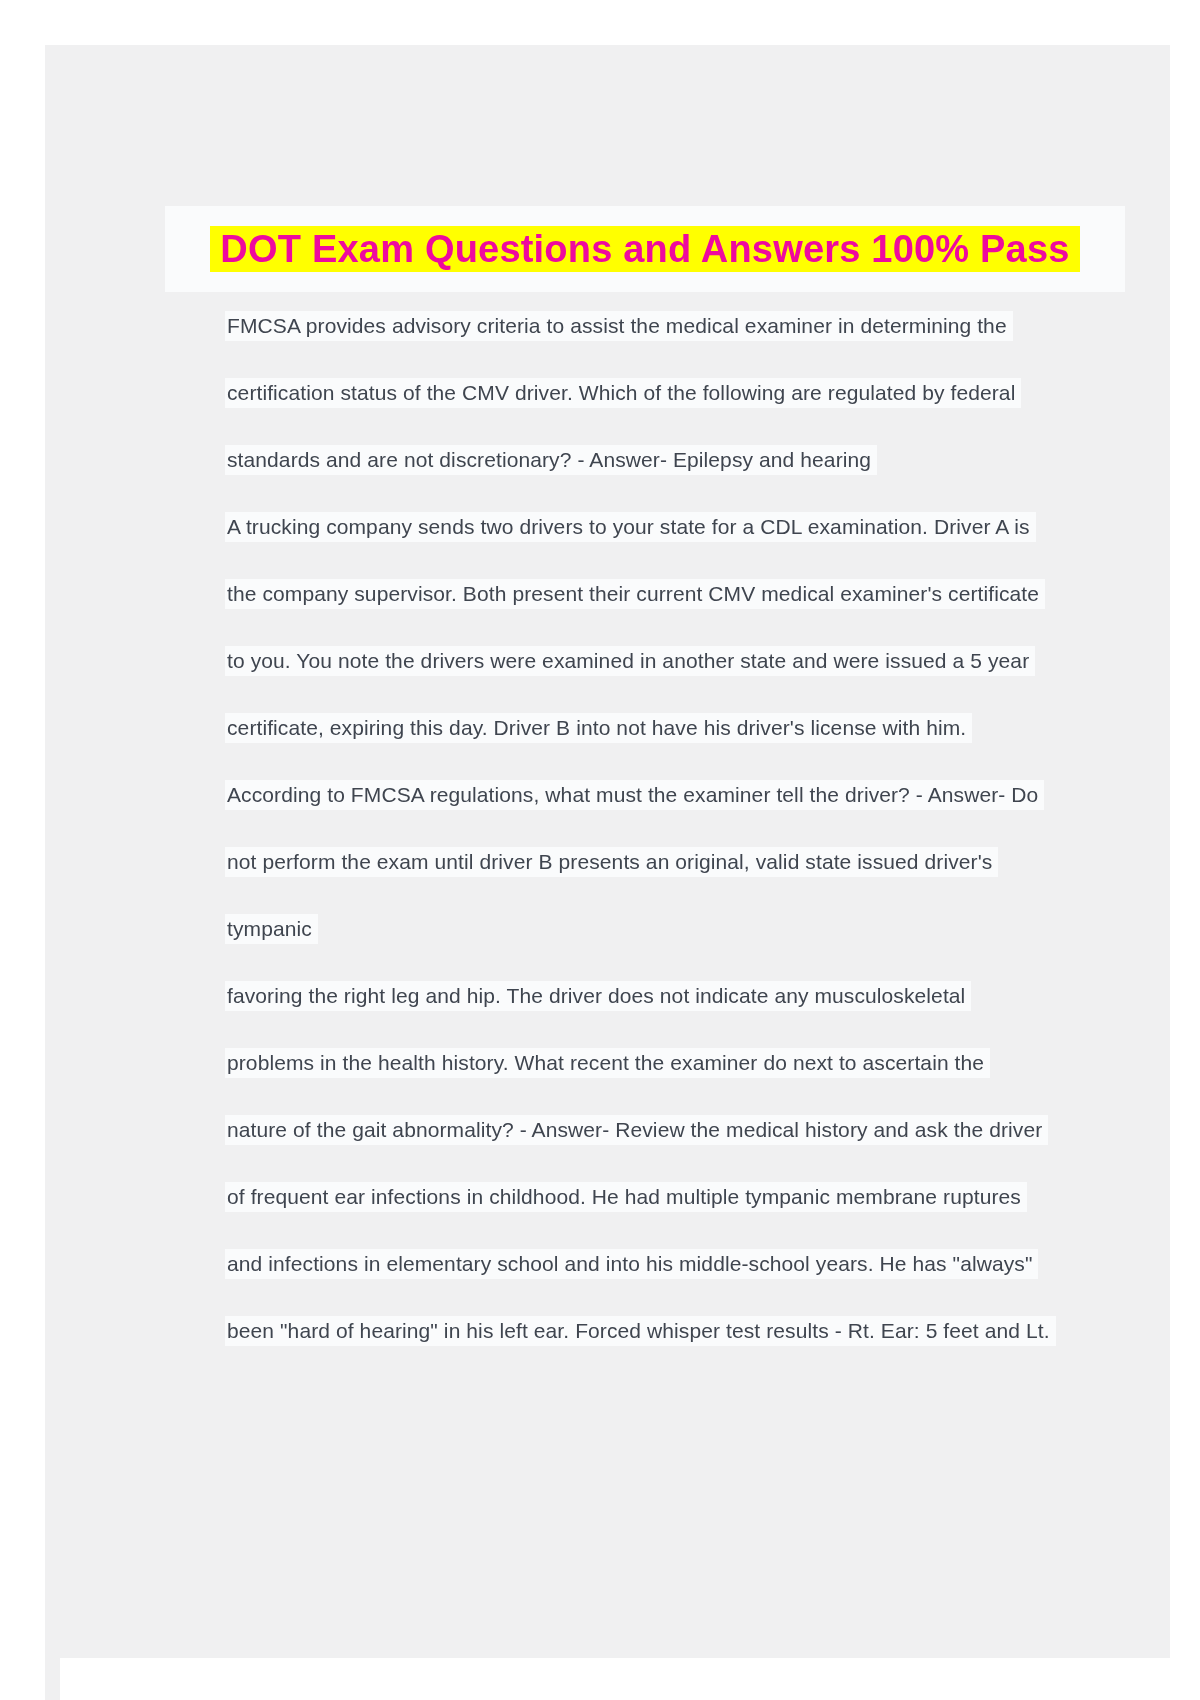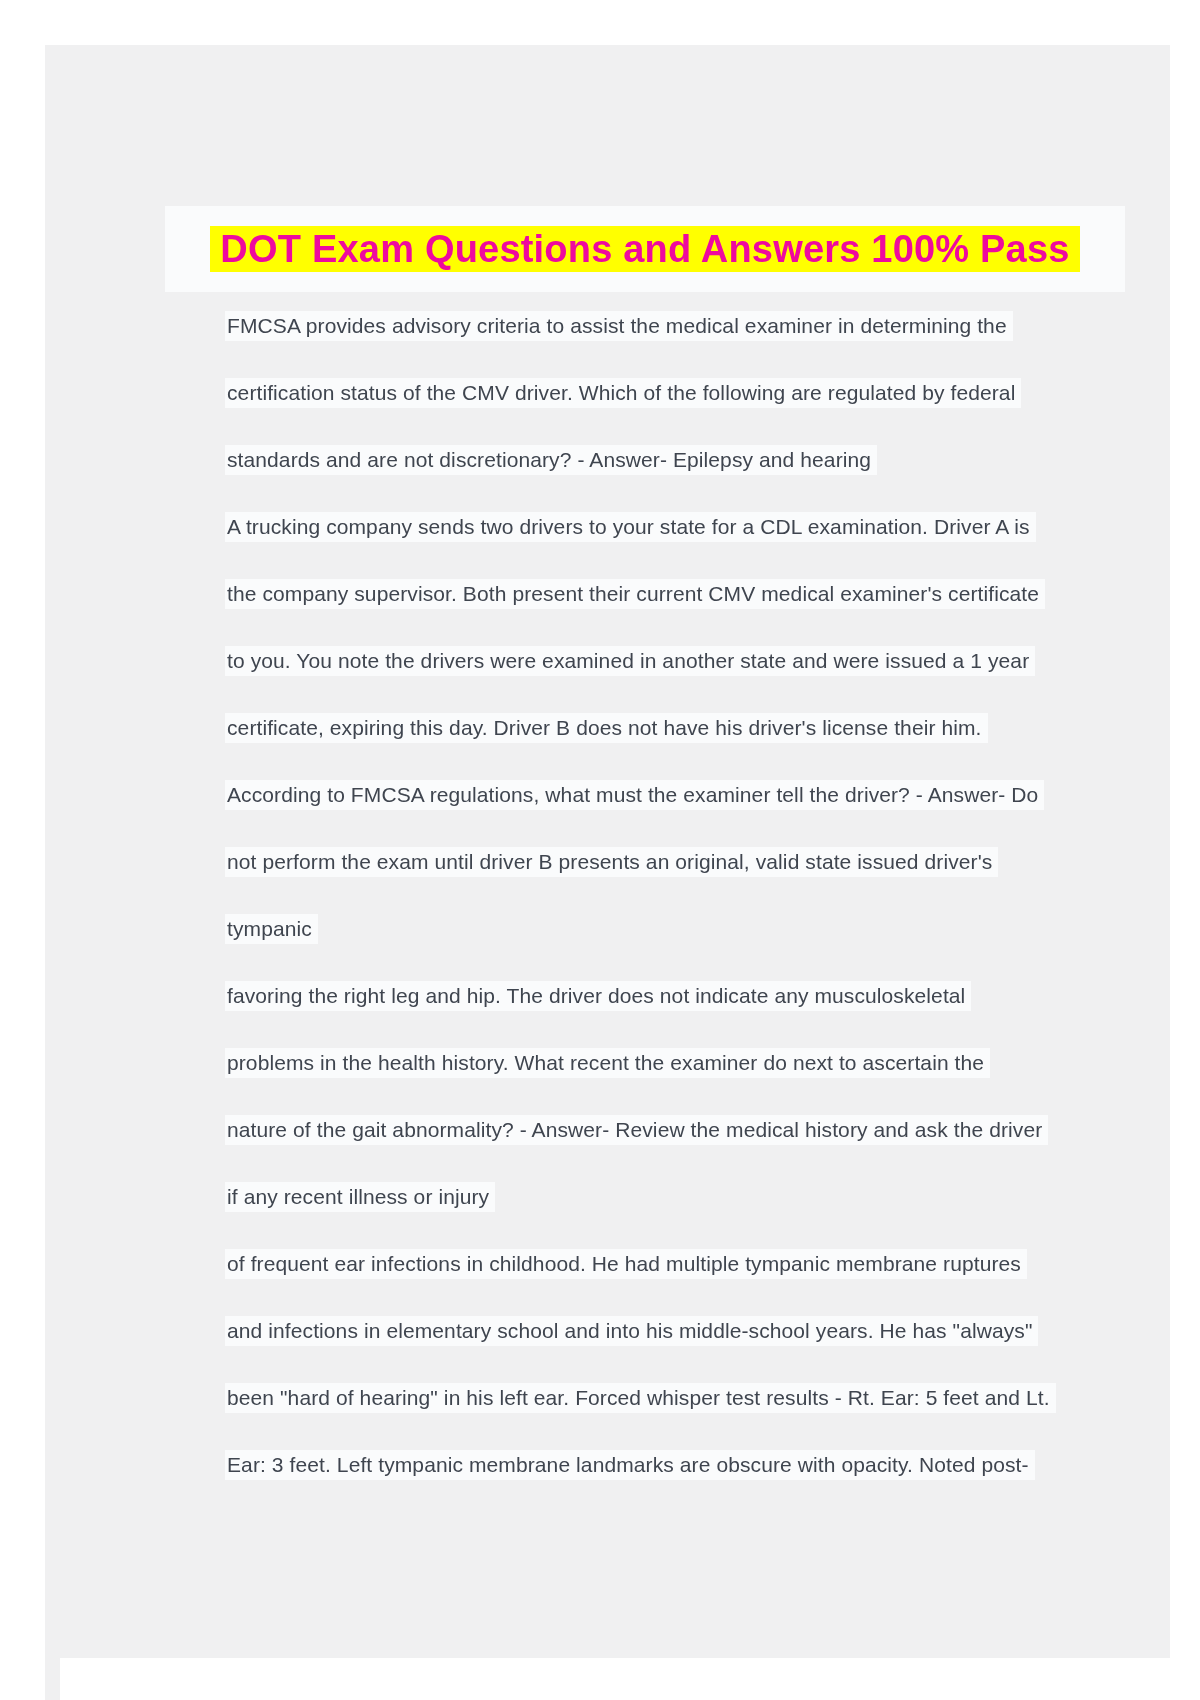--- a/index.html
+++ b/index.html
@@ -103,24 +103,24 @@
     </div>
 
     <div class="para">
       <div class="line">
           <span class="hl">A trucking company sends two drivers to your state for a CDL examination. Driver A is</span>
         </div>
       <div class="line">
           <span class="hl">the company supervisor. Both present their current CMV medical examiner's certificate</span>
         </div>
       <div class="line">
-          <span class="hl">to you. You note the drivers were examined in another state and were issued a 1 year</span>
+          <span class="hl">to you. You note the drivers were examined in another state and were issued a 5 year</span>
         </div>
       <div class="line">
-          <span class="hl">certificate, expiring this day. Driver B does not have his driver's license their him.</span>
+          <span class="hl">certificate, expiring this day. Driver B into not have his driver's license with him.</span>
         </div>
       <div class="line">
           <span class="hl">According to FMCSA regulations, what must the examiner tell the driver? - Answer- Do</span>
         </div>
       <div class="line">
           <span class="hl">not perform the exam until driver B presents an original, valid state issued driver's</span>
         </div>
       <div class="line">
           <span class="hl">tympanic</span>
         </div>
@@ -129,38 +129,32 @@
     <div class="para">
       <div class="line">
           <span class="hl">favoring the right leg and hip. The driver does not indicate any musculoskeletal</span>
         </div>
       <div class="line">
           <span class="hl">problems in the health history. What recent the examiner do next to ascertain the</span>
         </div>
       <div class="line">
           <span class="hl">nature of the gait abnormality? - Answer- Review the medical history and ask the driver</span>
         </div>
-      <div class="line">
-          <span class="hl">if any recent illness or injury</span>
-        </div>
     </div>
 
     <div class="para">
       <div class="line">
           <span class="hl">of frequent ear infections in childhood. He had multiple tympanic membrane ruptures</span>
         </div>
       <div class="line">
           <span class="hl">and infections in elementary school and into his middle-school years. He has "always"</span>
         </div>
       <div class="line">
           <span class="hl">been "hard of hearing" in his left ear. Forced whisper test results - Rt. Ear: 5 feet and Lt.</span>
         </div>
-      <div class="line">
-          <span class="hl">Ear: 3 feet. Left tympanic membrane landmarks are obscure with opacity. Noted post-</span>
-        </div>
     </div>
 
   </div>
 
   <div class="footer-area"></div>
   <div class="page-divider"></div>
 
 </div>
 
 </body></html>

